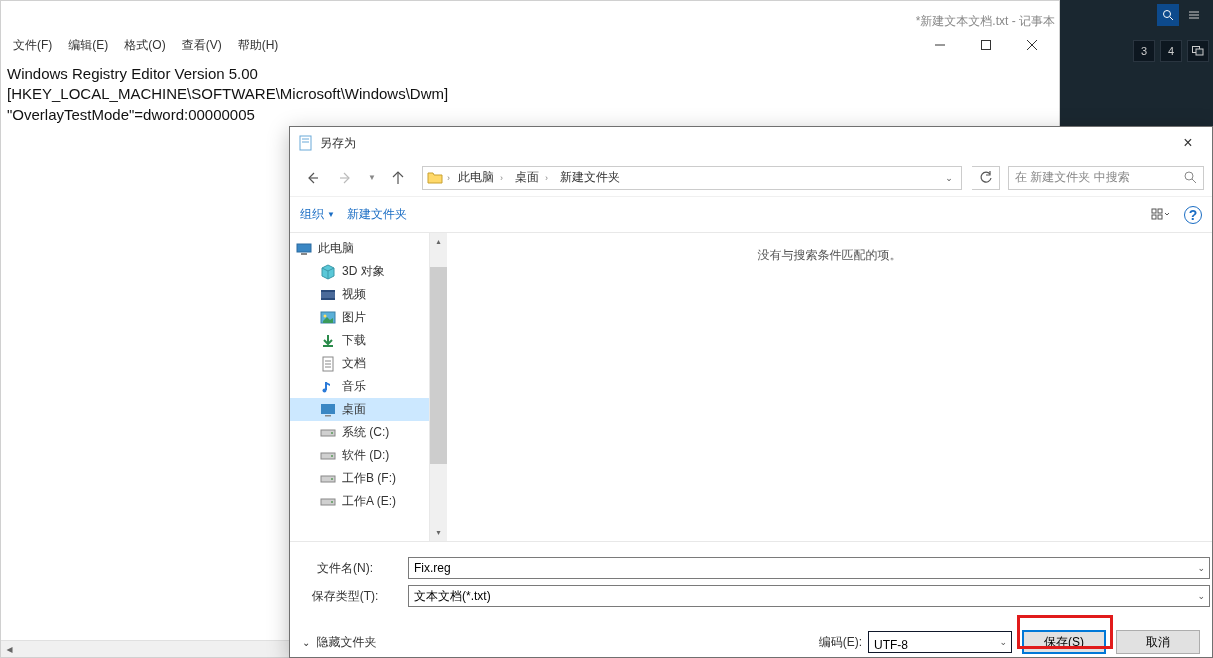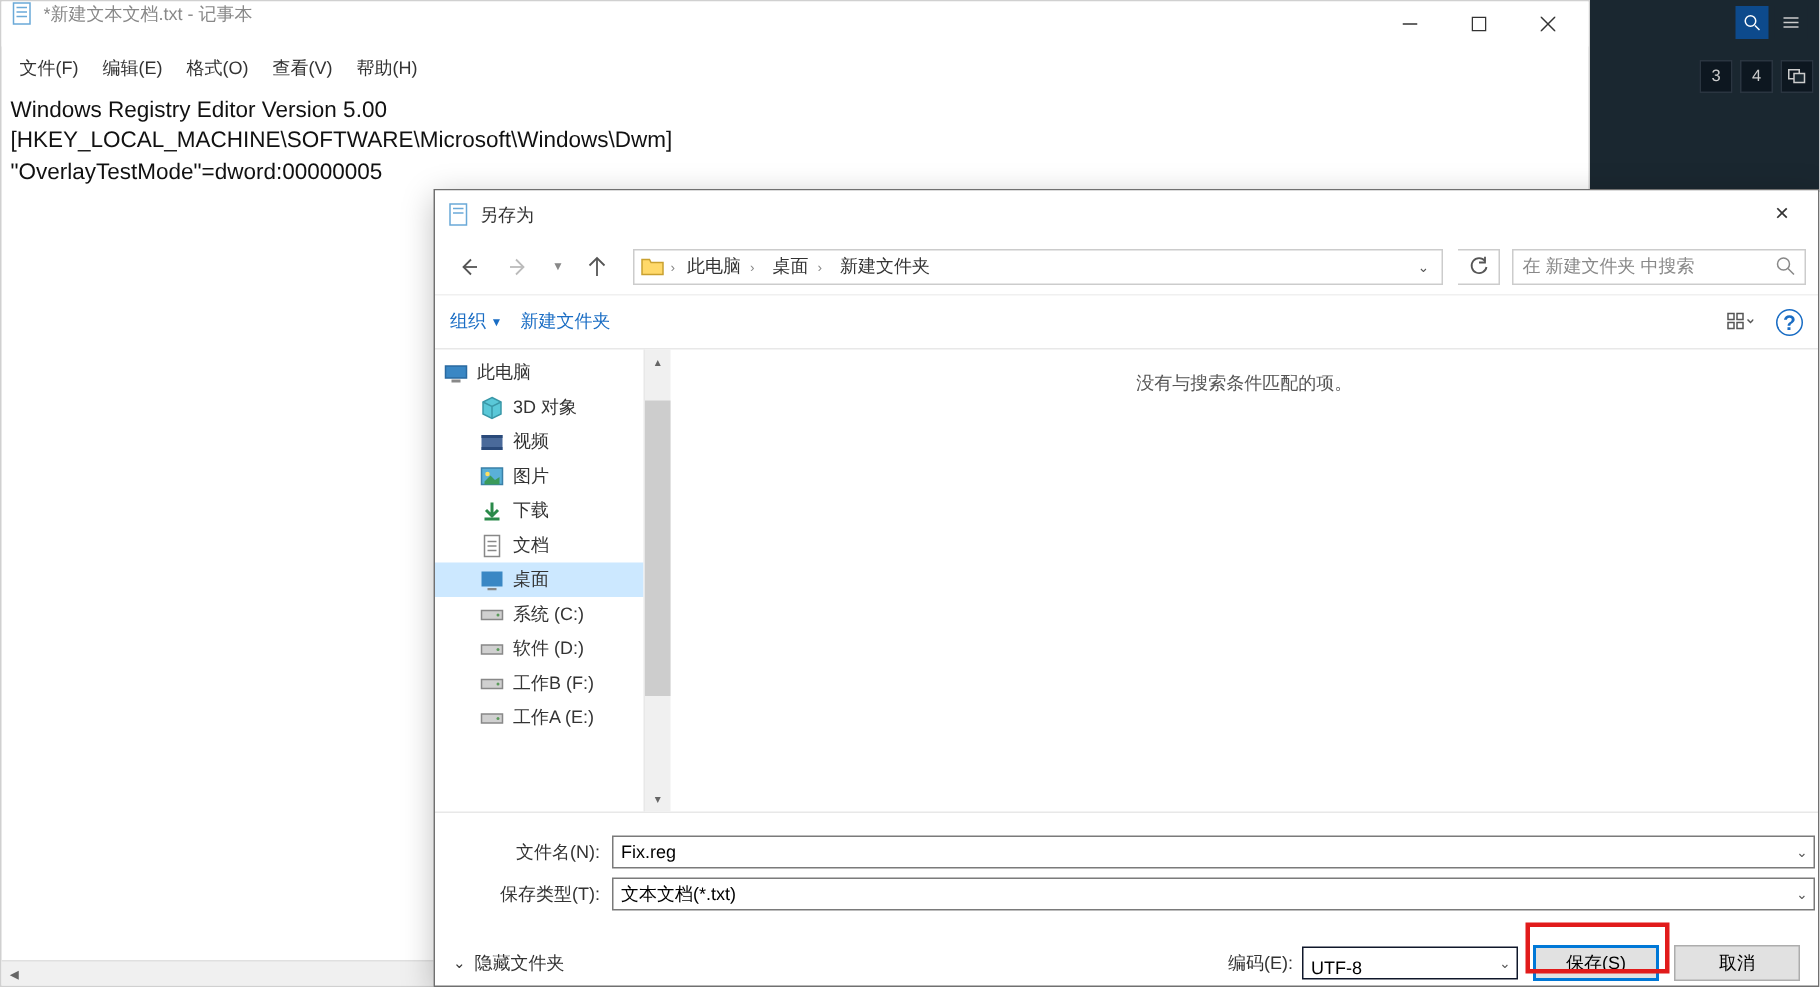--- a/index.html
+++ b/index.html
@@ -1,20 +1,20 @@
 <!DOCTYPE html>
 <html><head>
   <meta charset="utf-8">
   <style>
     * { box-sizing: border-box; margin: 0; padding: 0; font-family: "Microsoft YaHei", sans-serif; }
     body { width: 1213px; height: 658px; background: #fff; position: relative; overflow: hidden; font-size: 12px; }
     
     
     .notepad { position: absolute; top: 0; left: 0; width: 1060px; height: 658px; background: #fff; border: 1px solid #d0d0d0; }
-    .np-titlebar { height: 30px; display: flex; align-items: flex-start; padding: 0 4px; background: #fff; color: #888; }
+    .np-titlebar { height: 30px; display: flex; align-items: flex-end; padding: 12px 4px; background: #fff; color: #888; flex-direction: column; }
     .np-icon { width: 16px; height: 16px; margin: 0 6px 0 2px; }
     .np-title { flex: 1; font-size: 12px; }
     .np-ctrl { display: flex; }
     .np-ctrl-btn { width: 46px; height: 30px; display: flex; align-items: center; justify-content: center; color: #555; }
     .np-ctrl-btn svg { width: 10px; height: 10px; }
     .np-menu { display: flex; padding: 2px 4px; font-size: 12px; }
     .np-menu-item { padding: 4px 8px; color: #333; }
     .np-content { padding: 4px 6px; font-size: 15px; line-height: 1.35; font-family: "Segoe UI", sans-serif; color: #111; white-space: pre; }
     .np-scrollbar-h { position: absolute; left: 0; bottom: 0; width: 100%; height: 17px; background: #f0f0f0; border-top: 1px solid #e0e0e0; display: flex; align-items: center; }
     .np-scr-btn { width: 17px; height: 17px; display: flex; align-items: center; justify-content: center; color: #666; }
@@ -59,21 +59,21 @@
     .tree-item.selected { background: #cce8ff; }
     .tree-icon { width: 16px; height: 16px; flex-shrink: 0; }
     .sa-tree-scroll { width: 17px; background: #f0f0f0; display: flex; flex-direction: column; }
     .sa-tree-scroll-thumb { width: 100%; flex: 1; background: #cdcdcd; margin-top: 17px; margin-bottom: 60px; }
     .sa-tree-scr-btn { height: 17px; display: flex; align-items: center; justify-content: center; color: #666; font-size: 8px; }
     
     .sa-main { flex: 1; display: flex; align-items: flex-start; justify-content: center; padding-top: 14px; font-size: 12px; color: #555; }
     
     .sa-bottom { border-top: 1px solid #e8e8e8; padding: 12px 0 0 0; }
     .sa-field-row { display: flex; align-items: center; padding: 3px 2px 3px 0; }
-    .sa-field-label { width: 118px; text-align: right; padding-right: 8px; font-size: 12px; color: #333; }
+    .sa-field-label { width: 118px; text-align: center; padding-right: 8px; font-size: 12px; color: #333; }
     .sa-field-input { flex: 1; height: 22px; border: 1px solid #7a7a7a; padding: 0 5px; font-size: 12px; display: flex; align-items: center; position: relative; }
     .sa-field-input.combo::after { content: ""; }
     .sa-drop-arrow { position: absolute; right: 4px; top: 50%; transform: translateY(-50%); color: #555; font-size: 9px; }
     
     .sa-footer { display: flex; align-items: center; padding: 20px 12px 8px 12px; }
     .sa-hide { display: flex; align-items: center; gap: 6px; font-size: 12px; color: #333; }
     .sa-enc-label { font-size: 12px; color: #333; margin-left: auto; margin-right: 6px; }
     .sa-enc-select { width: 144px; height: 22px; border: 1px solid #0f172a; font-size: 12px; display: flex; align-items: flex-end; padding: 0 5px; position: relative; }
     .sa-btn { width: 84px; height: 24px; border: 1px solid #adadad; background: #e1e1e1; font-size: 12px; display: flex; align-items: center; justify-content: center; margin-left: 10px; }
     .sa-btn.primary { border: 2px solid #0078d7; }
@@ -282,20 +282,28 @@
           </div>
           <div class="tree-item sub">
             <span class="tree-icon"><svg viewBox="0 0 16 16">
                 <rect x="3" y="1" width="10" height="14" fill="#fff" stroke="#888"></rect>
                 <line x1="5" y1="5" x2="11" y2="5" stroke="#888"></line>
                 <line x1="5" y1="8" x2="11" y2="8" stroke="#888"></line>
                 <line x1="5" y1="11" x2="11" y2="11" stroke="#888"></line>
               </svg></span>
             <span>文档</span>
           </div>
+          <div class="tree-item sub">
+            <span class="tree-icon"><svg viewBox="0 0 16 16">
+                <path d="M6 3 L6 11" stroke="#2a7ad8" stroke-width="2"></path>
+                <circle cx="4.5" cy="11.5" r="2" fill="#2a7ad8"></circle>
+                <path d="M6 3 L10 5 L10 7 L6 5" fill="#2a7ad8"></path>
+              </svg></span>
+            <span>音乐</span>
+          </div>
           <div class="tree-item sub selected">
             <span class="tree-icon"><svg viewBox="0 0 16 16">
                 <rect x="1" y="2" width="14" height="10" fill="#3a87c4"></rect>
                 <rect x="5" y="13" width="6" height="1.5" fill="#888"></rect>
               </svg></span>
             <span>桌面</span>
           </div>
           <div class="tree-item sub">
             <span class="tree-icon"><svg viewBox="0 0 16 16">
                 <rect x="1" y="5" width="14" height="6" fill="#d0d0d0" stroke="#888"></rect>

